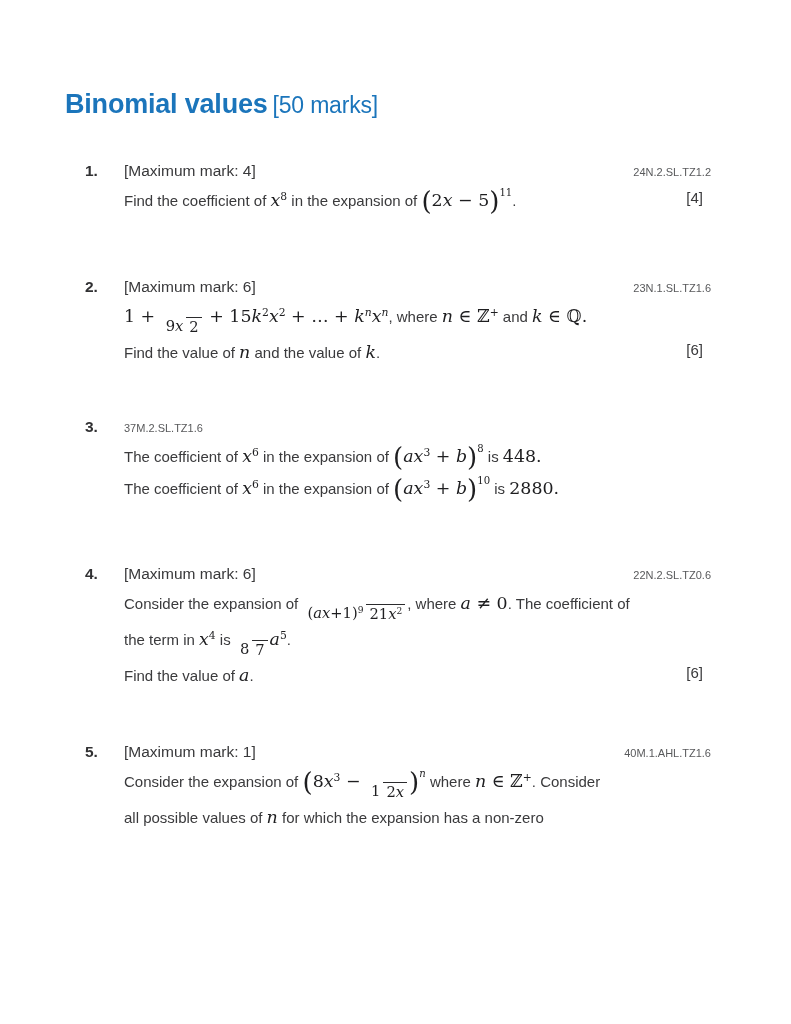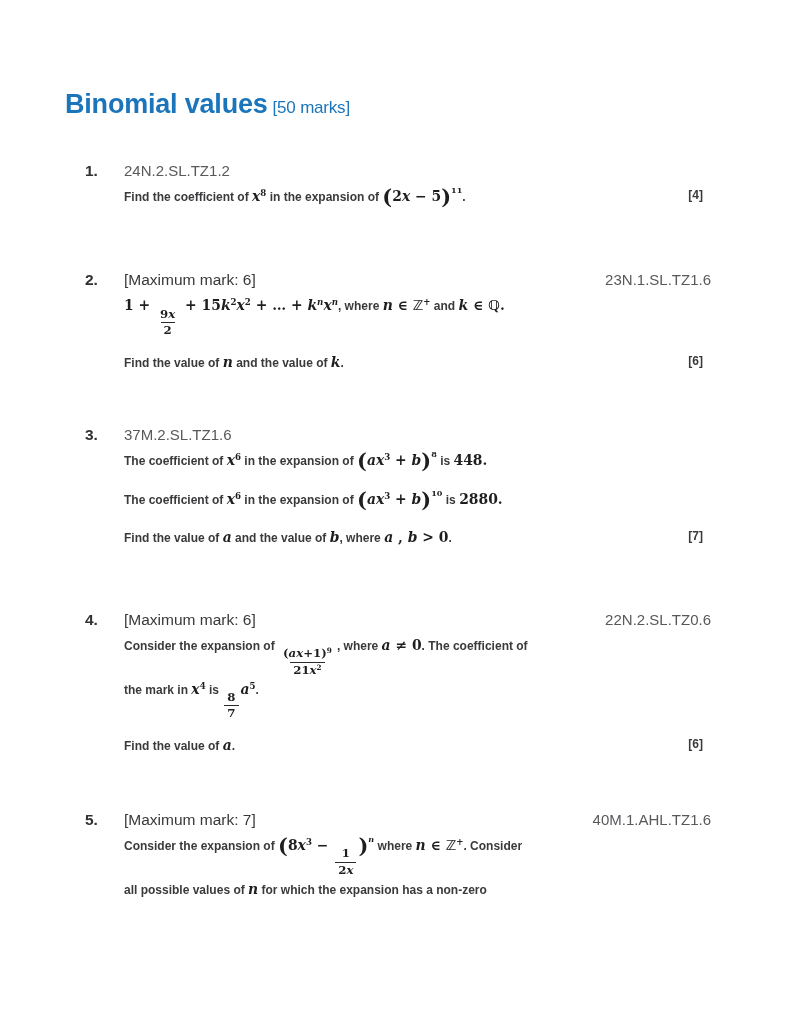--- a/index.html
+++ b/index.html
@@ -9,59 +9,60 @@
     --math-dark:#1e1e20;
   }
   html,body{margin:0;padding:0;}
   body{
     width:791px;height:1024px;background:#ffffff;overflow:hidden;position:relative;
     font-family:"Liberation Sans",sans-serif;color:var(--text-dark);
     -webkit-font-smoothing:antialiased;
   }
   .page{padding:90px 80px 0 65px;}
   .title{margin:0;font-size:27px;font-weight:700;color:var(--title-blue);line-height:1.1;letter-spacing:-0.2px;}
-  .title .suffix{font-size:17px;font-weight:400;margin-left:5px;}
+  .title .suffix{font-size:23px;font-weight:400;margin-left:5px;}
 
   .question{position:relative;}
   .q1{margin-top:42px;} .q2{margin-top:62px;} .q3{margin-top:50px;} .q4{margin-top:60px;} .q5{margin-top:52px;}
 
   .q-header{display:flex;align-items:baseline;padding-left:20px;font-size:15.5px;margin-bottom:4px;}
   .q-num{font-weight:700;display:inline-block;width:39px;color:#313133;}
   .q-mml{flex:1;color:#39393b;}
-  .q-ref{color:var(--ref-gray);font-size:15px;}
+  .q-ref{color:var(--ref-gray);font-size:11px;}
 
   .q-body{padding-left:59px;}
-  .q-line{position:relative;font-size:12px;line-height:1.85;color:var(--text-dark);padding-right:46px;font-weight:bold;}
-  .q-line.gap{margin-top:13px;}
+  .q-line{position:relative;font-size:15px;line-height:1.85;color:var(--text-dark);padding-right:46px;}
+  .q-line.gap{}
   .line-marks{position:absolute;right:8px;top:0;color:#39393b;}
 
   .math{font-family:"DejaVu Serif","DejaVu Sans",serif;font-size:1.16em;color:var(--math-dark);}
   .math i{font-style:italic;}
   sup.s{font-size:0.62em;vertical-align:0.55em;line-height:0;}
   .bp .paren{font-size:1.5em;line-height:0.9;vertical-align:-0.16em;}
   .bp sup.s{vertical-align:0.95em;font-size:0.58em;}
 
   .frac{
-    display:inline-flex;flex-direction:column;align-items:center;text-align:center;
+    display:inline-flex;flex-direction:row;align-items:center;text-align:center;
     vertical-align:-0.62em;font-family:"DejaVu Serif","DejaVu Sans",serif;
     font-size:0.98em;line-height:1.12;color:var(--math-dark);margin:0 2px;
   }
   .frac .math{font-size:1em;}
   .frac .fr-num{padding:0 3px 1px;}
   .frac .fr-den{border-top:1px solid #2b2b2d;padding:1px 3px 0;}
 </style>
 </head>
 <body>
 
 <div class="page">
   <h1 class="title"><span>Binomial values</span><span class="suffix">[50 marks]</span></h1>
   <div id="questions">
       <section class="question q1">
         <div class="q-header">
           <span class="q-num">1.</span>
+          <span class="q-mml">[Maximum mark: 4]</span>
           <span class="q-ref">24N.2.SL.TZ1.2</span>
         </div>
         <div class="q-body">
           <div class="q-line"><span class="txt">Find the coefficient of </span><span class="math"><i>x</i><sup class="s">8</sup></span><span class="txt"> in the expansion of </span><span class="bp math"><span class="paren">(</span></span><span class="math">2<i>x</i> − 5</span><span class="bp math"><span class="paren">)</span><sup class="s">11</sup></span><span class="txt">.</span><span class="line-marks">[4]</span></div>
         </div>
       </section>
       <section class="question q2">
         <div class="q-header">
           <span class="q-num">2.</span>
           <span class="q-mml">[Maximum mark: 6]</span>
@@ -76,45 +77,44 @@
         </div>
       </section>
       <section class="question q3">
         <div class="q-header">
           <span class="q-num">3.</span>
           <span class="q-ref">37M.2.SL.TZ1.6</span>
         </div>
         <div class="q-body">
           <div class="q-line"><span class="txt">The coefficient of </span><span class="math"><i>x</i><sup class="s">6</sup></span><span class="txt"> in the expansion of </span><span class="bp math"><span class="paren">(</span></span><span class="math"><i>ax</i><sup class="s">3</sup></span><span class="math"> + <i>b</i></span><span class="bp math"><span class="paren">)</span><sup class="s">8</sup></span><span class="txt"> is </span><span class="math">448.</span></div>
           <div class="q-line gap"><span class="txt">The coefficient of </span><span class="math"><i>x</i><sup class="s">6</sup></span><span class="txt"> in the expansion of </span><span class="bp math"><span class="paren">(</span></span><span class="math"><i>ax</i><sup class="s">3</sup></span><span class="math"> + <i>b</i></span><span class="bp math"><span class="paren">)</span><sup class="s">10</sup></span><span class="txt"> is </span><span class="math">2880.</span></div>
-          <div class="q-line gap"><span class="txt">Find the value of </span><span class="math"><i>a</i></span><span class="txt"> and the value of </span><span class="math"><i>b</i></span><span class="txt">, where </span><span class="math"><i>a</i> , <i>b</i> &gt; 0</span><span class="txt">.</span><span class="line-marks">[7]</span></div>
         </div>
       </section>
       <section class="question q4">
         <div class="q-header">
           <span class="q-num">4.</span>
           <span class="q-mml">[Maximum mark: 6]</span>
           <span class="q-ref">22N.2.SL.TZ0.6</span>
         </div>
         <div class="q-body">
           <div class="q-line"><span class="txt">Consider the expansion of </span><span class="frac">
               <span class="fr-num"><span class="math">(<i>ax</i>+1)<sup class="s">9</sup></span></span>
               <span class="fr-den"><span class="math">21<i>x</i><sup class="s">2</sup></span></span>
             </span><span class="txt">, where </span><span class="math"><i>a</i> ≠ 0</span><span class="txt">. The coefficient of</span></div>
-          <div class="q-line"><span class="txt">the mark in </span><span class="math"><i>x</i><sup class="s">4</sup></span><span class="txt"> is </span><span class="frac">
+          <div class="q-line"><span class="txt">the term in </span><span class="math"><i>x</i><sup class="s">4</sup></span><span class="txt"> is </span><span class="frac">
               <span class="fr-num"><span class="math">8</span></span>
               <span class="fr-den"><span class="math">7</span></span>
             </span><span class="math"><i>a</i><sup class="s">5</sup></span><span class="txt">.</span></div>
           <div class="q-line gap"><span class="txt">Find the value of </span><span class="math"><i>a</i></span><span class="txt">.</span><span class="line-marks">[6]</span></div>
         </div>
       </section>
       <section class="question q5">
         <div class="q-header">
           <span class="q-num">5.</span>
-          <span class="q-mml">[Maximum mark: 7]</span>
+          <span class="q-mml">[Maximum mark: 1]</span>
           <span class="q-ref">40M.1.AHL.TZ1.6</span>
         </div>
         <div class="q-body">
           <div class="q-line"><span class="txt">Consider the expansion of </span><span class="bp math"><span class="paren">(</span></span><span class="math">8<i>x</i><sup class="s">3</sup></span><span class="math"> − </span><span class="frac">
               <span class="fr-num"><span class="math">1</span></span>
               <span class="fr-den"><span class="math">2<i>x</i></span></span>
             </span><span class="bp math"><span class="paren">)</span><sup class="s"><i>n</i></sup></span><span class="txt"> where </span><span class="math"><i>n</i> ∈ ℤ<sup class="s">+</sup></span><span class="txt">. Consider</span></div>
           <div class="q-line"><span class="txt">all possible values of </span><span class="math"><i>n</i></span><span class="txt"> for which the expansion has a non-zero</span></div>
         </div>
       </section>

